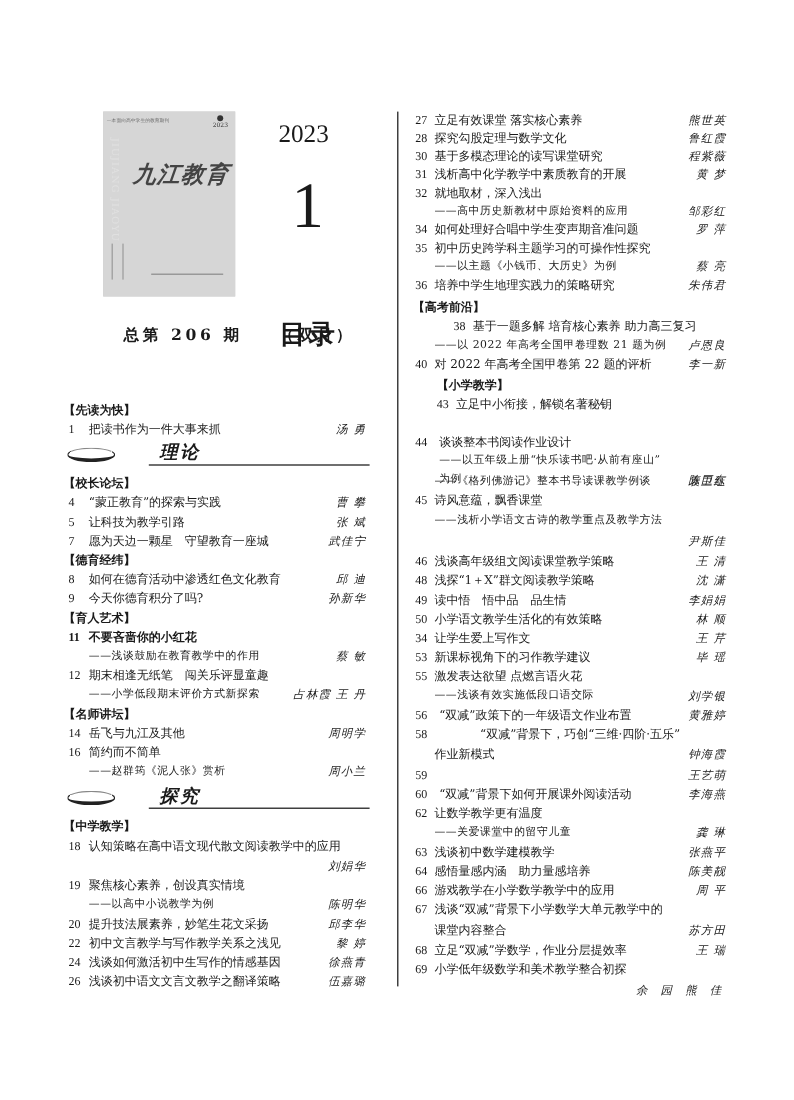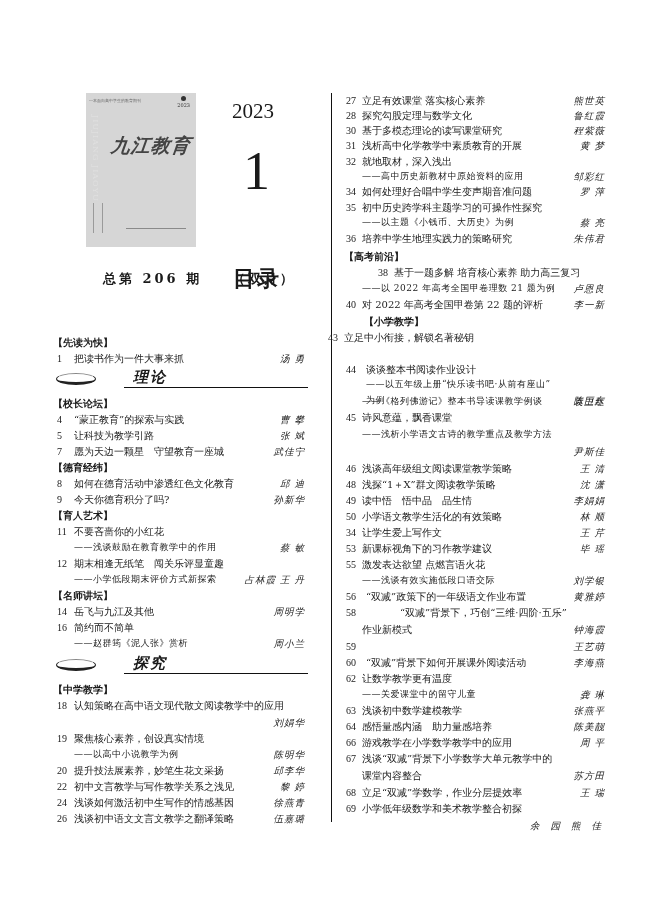--- a/index.html
+++ b/index.html
@@ -101,21 +101,21 @@
   <span class="title" style="left:17px;">如何在德育活动中渗透红色文化教育</span>
   <span class="author">邱  迪</span>
 </div>
 <div class="row" style="left:57px;top:492px;width:248px;">
   <span class="num">9</span>
   <span class="title" style="left:17px;">今天你德育积分了吗?</span>
   <span class="author">孙新华</span>
 </div>
 
 <div class="cat" style="left:53px;top:508px;">【育人艺术】</div>
-<div class="row" style="left:57px;top:524px;width:248px;">
+<div class="row" style="left:57px;top:524px;width:248px;font-weight:bold;">
   <span class="num">11</span>
   <span class="title" style="left:17px;">不要吝啬你的小红花</span>
 </div>
 <div class="row" style="left:57px;top:540px;width:248px;">
   <span class="sub" style="left:17px;">——浅谈鼓励在教育教学中的作用</span>
   <span class="author">蔡  敏</span>
 </div>
 <div class="row" style="left:57px;top:556px;width:248px;">
   <span class="num">12</span>
   <span class="title" style="left:17px;">期末相逢无纸笔　闯关乐评显童趣</span>
@@ -239,21 +239,21 @@
   <span class="sub" style="left:16px;">——以 2022 年高考全国甲卷理数 21 题为例</span>
   <span class="author">卢恩良</span>
 </div>
 <div class="row" style="left:346px;top:297px;width:259px;">
   <span class="num">40</span>
   <span class="title" style="left:16px;">对 2022 年高考全国甲卷第 22 题的评析</span>
   <span class="author">李一新</span>
 </div>
 
 <div class="cat" style="left:364px;top:314px;">【小学教学】</div>
-<div class="row" style="left:328px;top:330px;width:259px;text-align:center;">
+<div class="row" style="left:364px;top:330px;width:259px;text-align:center;">
   <span class="num">43</span>
   <span class="title" style="left:16px;">立足中小衔接，解锁名著秘钥</span>
 </div>
 <div class="row" style="left:346px;top:346px;width:259px;margin-top:48px;">
   <span class="sub" style="left:16px;">——《格列佛游记》整本书导读课教学例谈</span>
   <span class="author">袁卫红</span>
 </div>
 <div class="row" style="left:346px;top:362px;width:259px;">
   <span class="num">44</span>
   <span class="title" style="left:20px;">谈谈整本书阅读作业设计</span>

